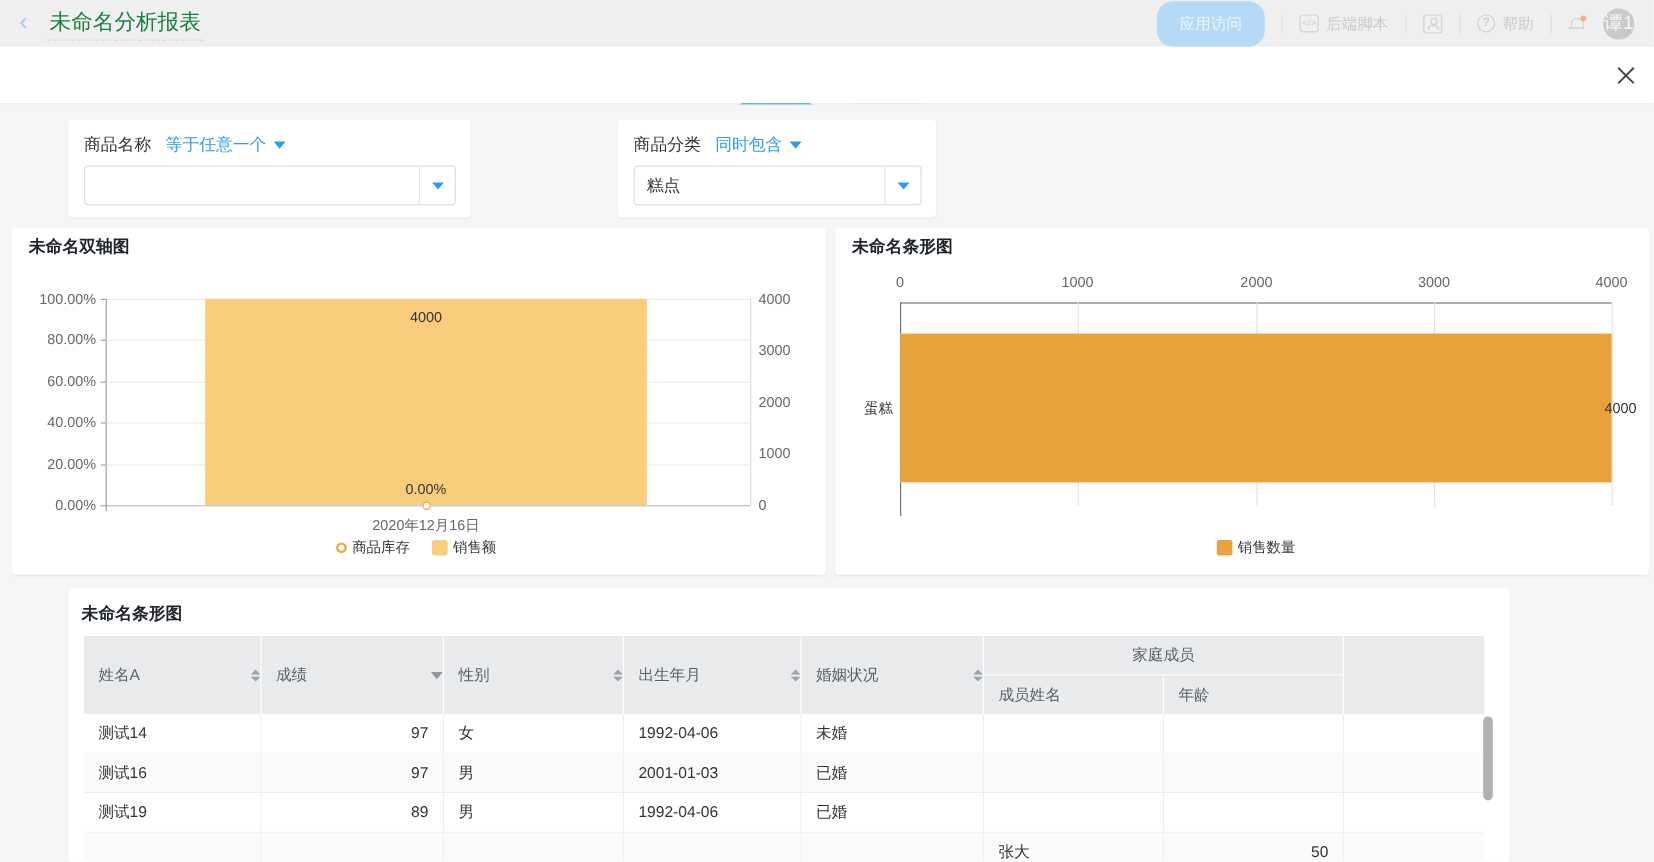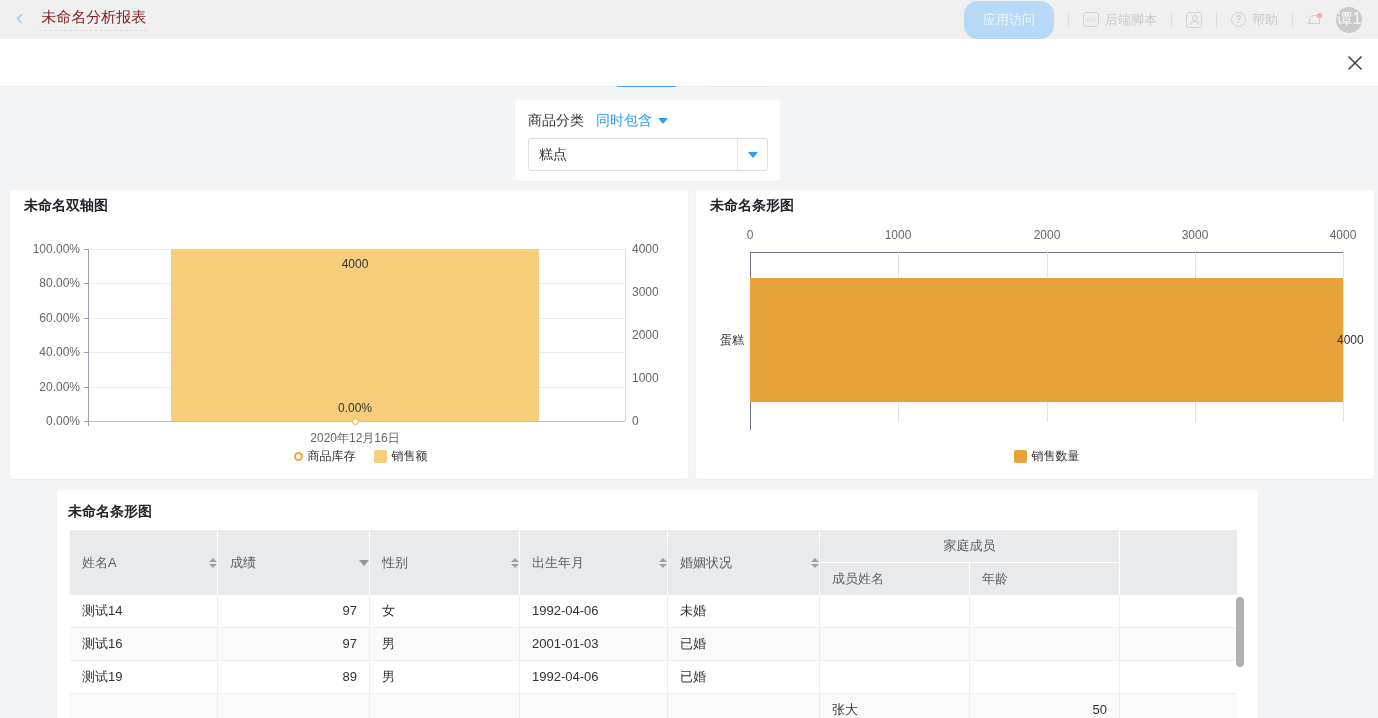--- a/index.html
+++ b/index.html
@@ -4,21 +4,21 @@
 <style>
   * { box-sizing: border-box; margin: 0; padding: 0; }
   html,body { width:1378px; height:718px; overflow:hidden; }
   body { font-family:"Liberation Sans","DejaVu Sans",sans-serif; background:#f4f5f7; color:#333; }
 
   
   .app-header { position:absolute; left:0; top:0; width:1378px; height:39px; background:#efefef;
                 display:flex; align-items:center; padding:0 16px; }
   .hdr-left { display:flex; align-items:center; gap:16px; }
   .back-ic { font-size:22px; color:#a9cdea; line-height:1; margin-top:-3px; }
-  .rpt-title { font-size:15px; color:#7f1d1d; border-bottom:1px dashed #dadada; padding:0 2px 3px; }
+  .rpt-title { font-size:18px; color:#15803d; border-bottom:1px dashed #dadada; padding:0 2px 3px; }
   .hdr-right { margin-left:auto; display:flex; align-items:center; gap:14px; }
   .pill { height:38px; border-radius:14px; background:#b5d9f6; color:#eef6fe; font-size:13px;
           display:flex; align-items:center; padding:0 19px; border:none; }
   .hdr-div { width:1px; height:16px; background:#dcdcdc; }
   .hdr-item { display:flex; align-items:center; gap:6px; color:#cacaca; font-size:13px; }
   .code-box { width:16px; height:15px; border:1.5px solid #d2d2d2; border-radius:3px; color:#d0d0d0;
               font-size:8px; display:flex; align-items:center; justify-content:center; }
   .contact-box { width:16px; height:16px; border:1.5px solid #d2d2d2; border-radius:3px; position:relative; }
   .contact-box:before { content:""; position:absolute; left:4.5px; top:2.5px; width:4px; height:4px;
                         border-radius:50%; border:1px solid #d0d0d0; }
@@ -158,20 +158,35 @@
   <div class="close-btn">
     <svg width="18" height="18" viewBox="0 0 18 18">
       <line x1="2.5" y1="2.5" x2="15.5" y2="15.5" stroke="#454545" stroke-width="1.6"></line>
       <line x1="15.5" y1="2.5" x2="2.5" y2="15.5" stroke="#454545" stroke-width="1.6"></line>
     </svg>
   </div>
 </div>
 
 <div class="content">
 
+  <div class="card f-card1">
+    <div class="f-row1">
+      <span class="f-label">商品名称</span>
+      <span class="f-op">
+        <span>等于任意一个</span>
+        <i class="caret"></i>
+      </span>
+    </div>
+    <div class="select">
+      <span class="sel-val"></span>
+      <span class="sel-btn">
+          <i class="caret"></i>
+        </span>
+    </div>
+  </div>
 
   <div class="card f-card2">
     <div class="f-row1">
       <span class="f-label">商品分类</span>
       <span class="f-op">
         <span>同时包含</span>
         <i class="caret"></i>
       </span>
     </div>
     <div class="select">
@@ -213,21 +228,21 @@
     <div class="tick" style="left:622px;top:138px;width:40px">2000</div>
     <div class="tick" style="left:622px;top:181px;width:40px">1000</div>
     <div class="tick" style="left:622px;top:224px;width:40px">0</div>
 
     <div class="barA"></div>
     <div class="dlabel" style="left:161px;top:67px;width:368px;text-align:center">4000</div>
     <div class="dlabel" style="left:161px;top:211px;width:368px;text-align:center">0.00%</div>
     <div class="marker"></div>
     <div class="tick" style="left:285px;top:241px;width:120px;text-align:center">2020年12月16日</div>
 
-    <div class="legend" style="left:82px;top:258px;width:537px">
+    <div class="legend" style="left:68px;top:258px;width:537px">
       <span class="lg-item">
         <span class="lg-ring"></span>
         <span>商品库存</span>
       </span>
       <span class="lg-item">
         <span class="lg-sq-light"></span>
         <span>销售额</span>
       </span>
     </div>
   </div>

